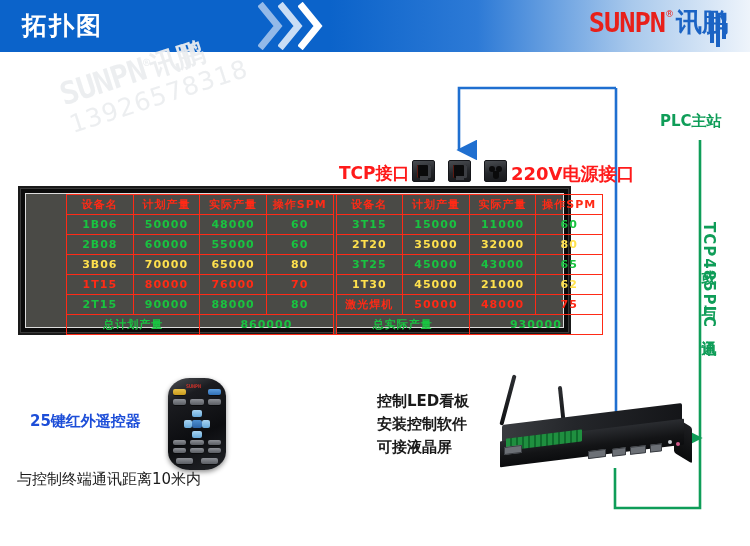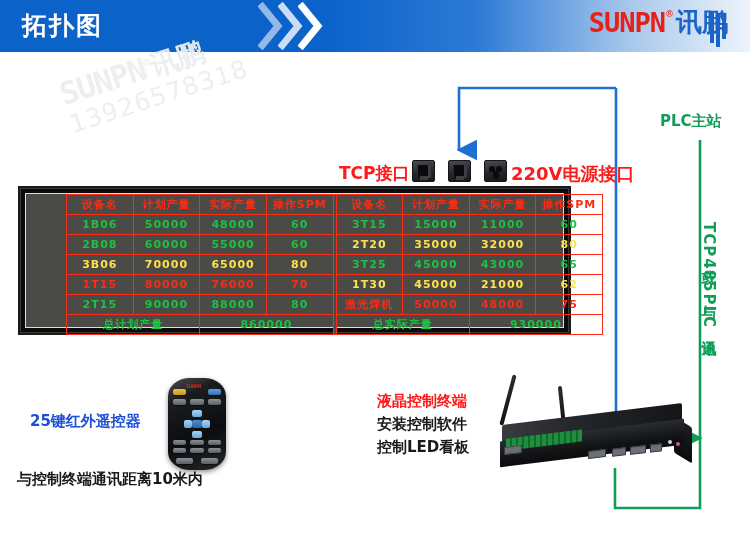--- a/index.html
+++ b/index.html
@@ -113,21 +113,21 @@
     line-height: 22px;
   }
   .lbl-vert {
     left: 699px; top: 222px; color: #0f9d58; font-size: 15px; font-weight: bold;
     writing-mode: vertical-rl; letter-spacing: 1px;
   }
   .lbl-remote {
     left: 30px; top: 412px; color: #1d4ed8; font-size: 15px; font-weight: bold;
   }
   .lbl-remote-sub {
-    left: 17px; top: 470px; color: #1a1a1a; font-size: 15px; font-weight: bold;
+    left: 17px; top: 470px; color: #1a1a1a; font-size: 15px; font-weight: normal;
   }
   .lbl-lcd {
     left: 377px; top: 390px; font-size: 15px; font-weight: bold; line-height: 23px;
   }
   .lbl-lcd .t-red { color: #ff1a1a; }
   .lbl-lcd .t-blk { color: #1a1a1a; }
 
   
   .port {
     position: absolute; width: 23px; height: 22px; border-radius: 2px;
@@ -313,23 +313,23 @@
 
   <div class="lbl lbl-tcp">TCP接口</div>
   <div class="lbl lbl-220">220V电源接口</div>
   <div class="lbl lbl-plc">PLC主站</div>
   <div class="lbl lbl-485">
   </div>
   <div class="lbl lbl-vert">TCP或485与PLC通讯</div>
   <div class="lbl lbl-remote">25键红外遥控器</div>
   <div class="lbl lbl-remote-sub">与控制终端通讯距离10米内</div>
   <div class="lbl lbl-lcd">
-    <div class="t-red">液晶控制终端</div>
+    <div class="t-blk">控制LED看板</div>
     <div class="t-blk">安装控制软件</div>
-    <div class="t-blk">控制LED看板</div>
+    <div class="t-blk">可接液晶屏</div>
   </div>
 
   <div class="led-board">
     <div class="led-inner">
       <table class="led">
         <tbody id="led-body">
             <tr>
               <td class="hd">设备名</td>
               <td class="hd">计划产量</td>
               <td class="hd">实际产量</td>

